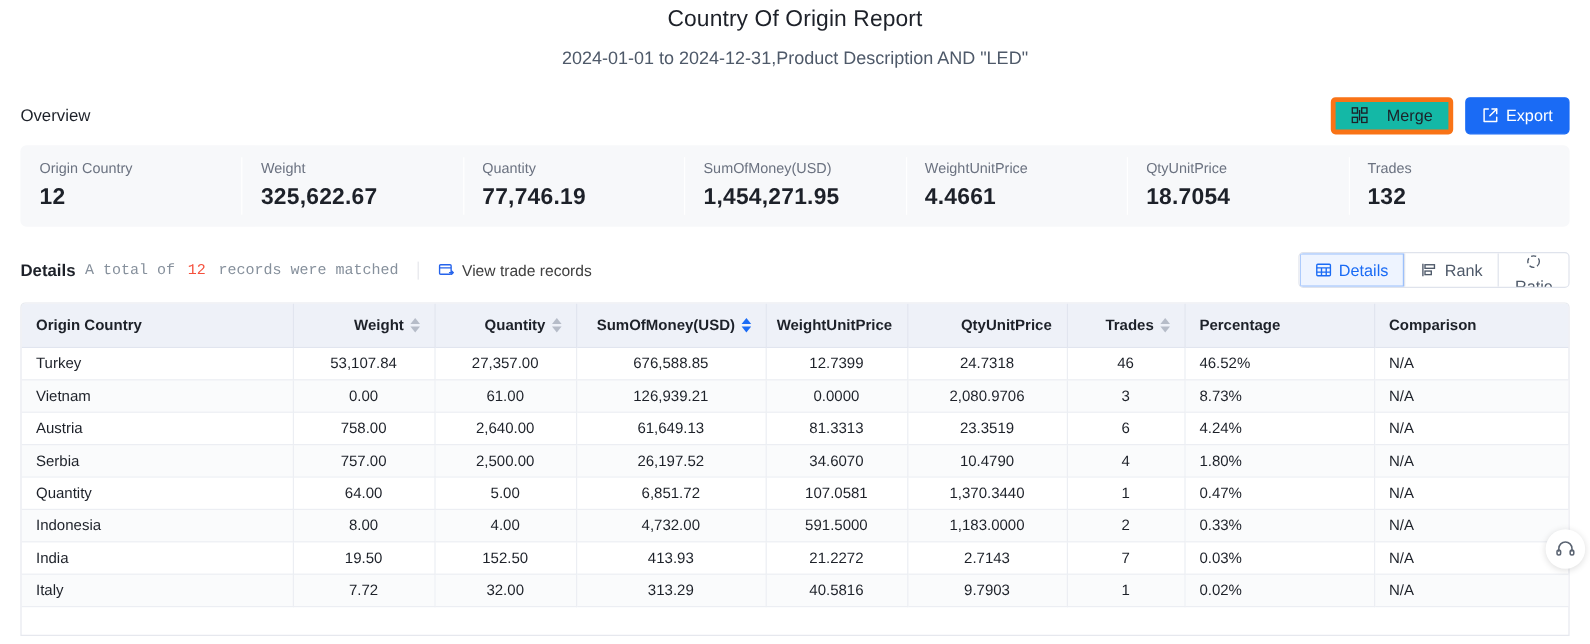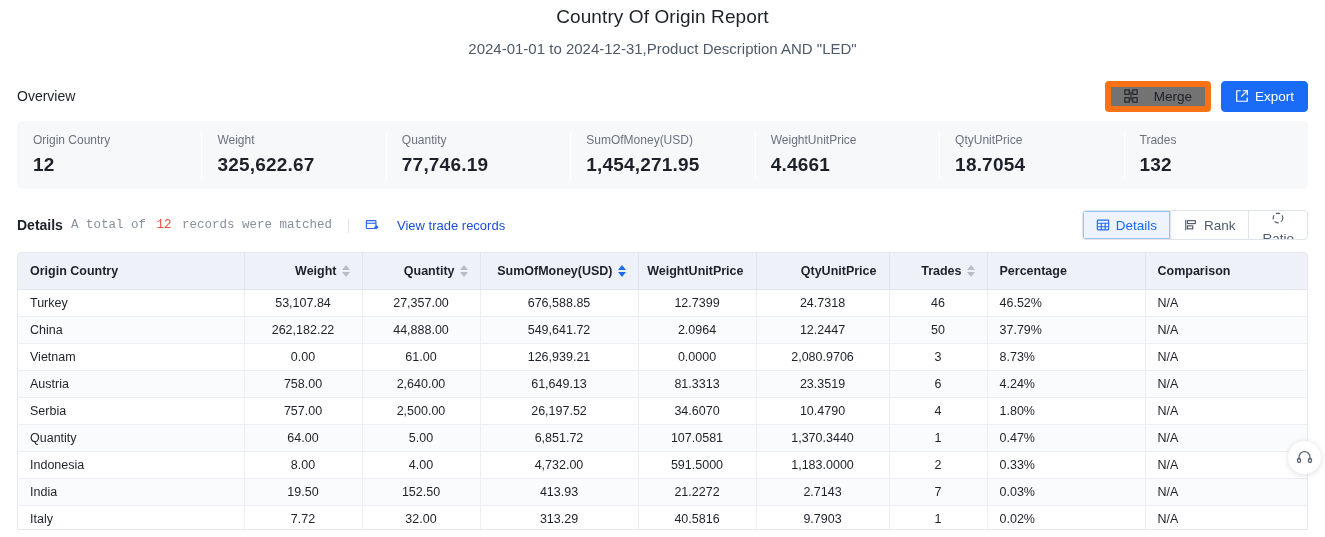--- a/index.html
+++ b/index.html
@@ -49,22 +49,22 @@
     align-items: center;
     gap: 6px;
     height: 31px;
     padding: 0 13px;
     border-radius: 4px;
     font-size: 13.5px;
     cursor: pointer;
     white-space: nowrap;
   }
   .btn-default {
-    background: #737373;
-    border: 6px solid #f97316;
+    background: #14b8a6;
+    border: 4px solid #f97316;
     color: #1d2129;
     gap: 16px;
   }
   .btn-primary {
     background: #1a6bf5;
     border: 1px solid #1a6bf5;
     color: #ffffff;
   }
   .ico { display: inline-flex; align-items: center; justify-content: center; }
 
@@ -115,23 +115,23 @@
   .details-left { display: flex; align-items: center; }
   .details-title { font-size: 14px; font-weight: 700; color: #1d2129; }
   .details-meta { font-size: 12.5px; color: #86909c; margin-left: 8px; font-family: Liberation Mono, monospace; }
   .details-count { color: #f5503c; margin: 0 3px; }
   .vdiv {
     width: 1px; height: 15px; background: #e5e6eb; margin: 0 16px;
   }
   .link-trade {
     display: inline-flex;
     align-items: center;
-    gap: 18px;
+    gap: 6px;
     font-size: 13px;
-    color: #1d4ed8;
+    color: #404040;
     cursor: pointer;
   }
 
   
   .segmented {
     display: flex;
     border: 1px solid #dfe3ec;
     border-radius: 4px;
     overflow: hidden;
     height: 30px;
@@ -447,31 +447,20 @@
             <td class="ta-right">53,107.84</td>
             <td class="ta-right">27,357.00</td>
             <td class="ta-right">676,588.85</td>
             <td class="ta-right">12.7399</td>
             <td class="ta-right">24.7318</td>
             <td class="ta-right">46</td>
             <td class="ta-left">46.52%</td>
             <td class="ta-left">N/A</td>
           </tr>
           <tr>
-            <td class="ta-left">China</td>
-            <td class="ta-right">262,182.22</td>
-            <td class="ta-right">44,888.00</td>
-            <td class="ta-right">549,641.72</td>
-            <td class="ta-right">2.0964</td>
-            <td class="ta-right">12.2447</td>
-            <td class="ta-right">50</td>
-            <td class="ta-left">37.79%</td>
-            <td class="ta-left">N/A</td>
-          </tr>
-          <tr>
             <td class="ta-left">Vietnam</td>
             <td class="ta-right">0.00</td>
             <td class="ta-right">61.00</td>
             <td class="ta-right">126,939.21</td>
             <td class="ta-right">0.0000</td>
             <td class="ta-right">2,080.9706</td>
             <td class="ta-right">3</td>
             <td class="ta-left">8.73%</td>
             <td class="ta-left">N/A</td>
           </tr>

